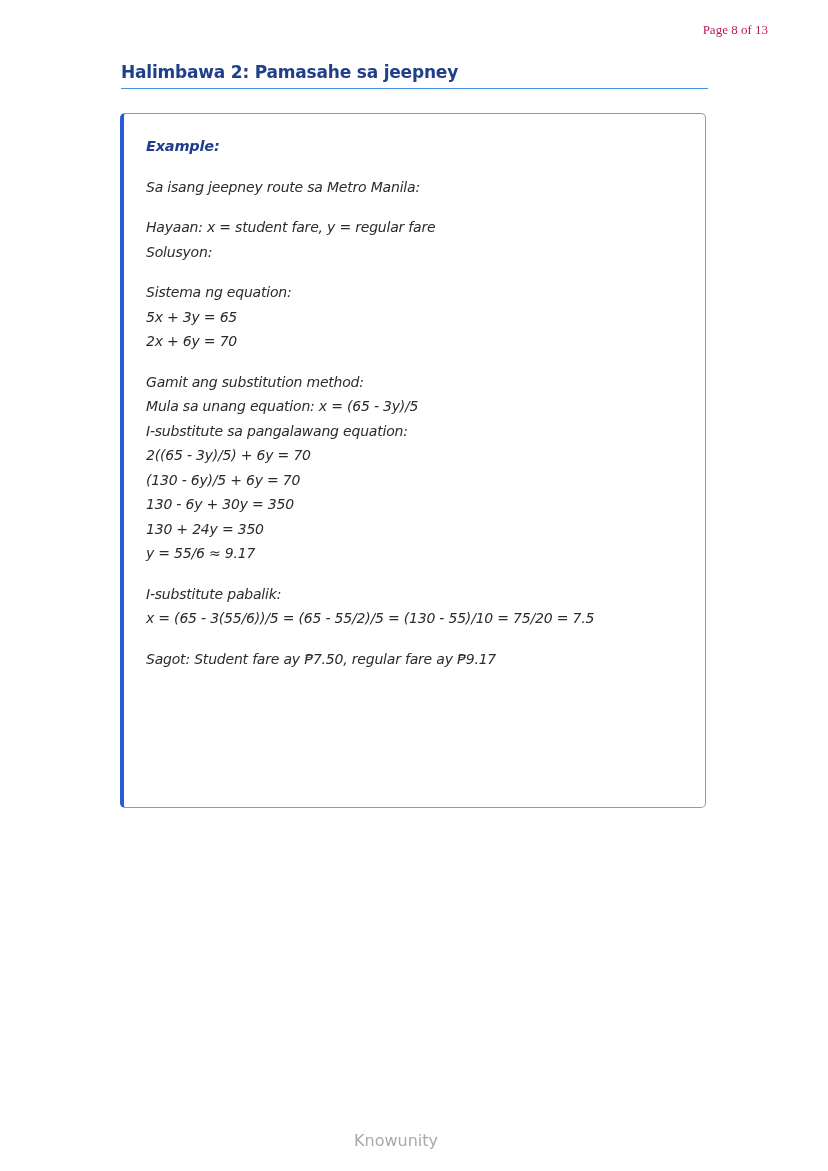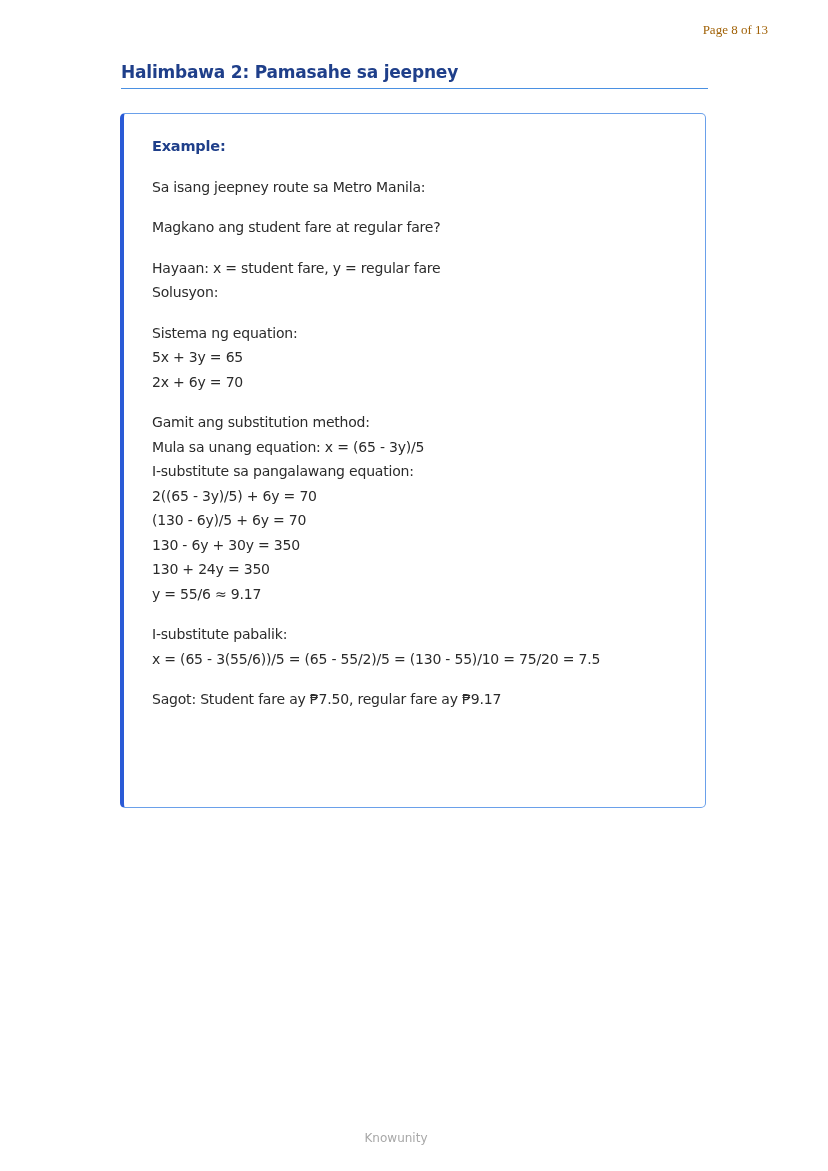--- a/index.html
+++ b/index.html
@@ -1,45 +1,42 @@
 <!DOCTYPE html>
 <html><head>
 <meta charset="utf-8">
 <style>
   html, body { margin:0; padding:0; background:#ffffff; }
   body { width:828px; height:1171px; position:relative; font-family:"DejaVu Sans", "Liberation Sans", sans-serif; color:#2b2b2b; }
-  .page-number { position:absolute; top:22px; right:60px; font-family:"Liberation Serif", serif; font-size:13px; color:#a16207; }
+  .page-number { position:absolute; top:22px; right:60px; font-family:"Liberation Serif", serif; font-size:13px; color:#be185d; }
   .section-title { position:absolute; left:121px; top:62px; width:587px; font-size:17px; font-weight:bold; color:#1f3f8a; letter-spacing:-0.2px; }
   .section-rule { position:absolute; left:121px; top:88px; width:587px; height:1px; background:#4a90e2; }
   .example-box { position:absolute; left:120px; top:113px; width:586px; height:695px; border:1.5px solid #6aa0ea; border-left:4px solid #2a5ad6; border-radius:5px; box-sizing:border-box; }
-  .example-inner { position:absolute; left:28px; top:20px; right:20px; font-size:14px; line-height:24.5px; color:#2b2b2b; letter-spacing:-0.2px; }
+  .example-inner { position:absolute; left:22px; top:20px; right:20px; font-size:14px; line-height:24.5px; color:#2b2b2b; letter-spacing:-0.2px;font-style:italic; }
   .example-label { font-weight:bold; color:#1f3f8a; font-size:14.5px; margin-bottom:16px; }
   .para { margin-bottom:16px;margin-top:8px; }
   .line { display:block; white-space:nowrap; }
-  .footer { position:absolute; top:1131px; left:0; width:792px; text-align:center; font-size:12px; color:#a8a8a8; }
+  .footer { position:absolute; top:1131px; left:0; width:792px; text-align:center; font-size:16px; color:#a8a8a8; }
 </style>
 </head>
 <body>
 
 <div class="page-number">Page 8 of 13</div>
 
 <div class="section-title">Halimbawa 2: Pamasahe sa jeepney</div>
 <div class="section-rule"></div>
 
 <div class="example-box">
   <div class="example-inner">
     <div class="example-label">Example:</div>
 
     <div class="para">
       <span class="line">Sa isang jeepney route sa Metro Manila:</span>
     </div>
 
-    <div class="para">
-      <span class="line">Magkano ang student fare at regular fare?</span>
-    </div>
 
     <div class="para">
       <span class="line">Hayaan: x = student fare, y = regular fare</span>
       <span class="line">Solusyon:</span>
     </div>
 
     <div class="para">
       <span class="line">Sistema ng equation:</span>
       <span class="line">5x + 3y = 65</span>
       <span class="line">2x + 6y = 70</span>

